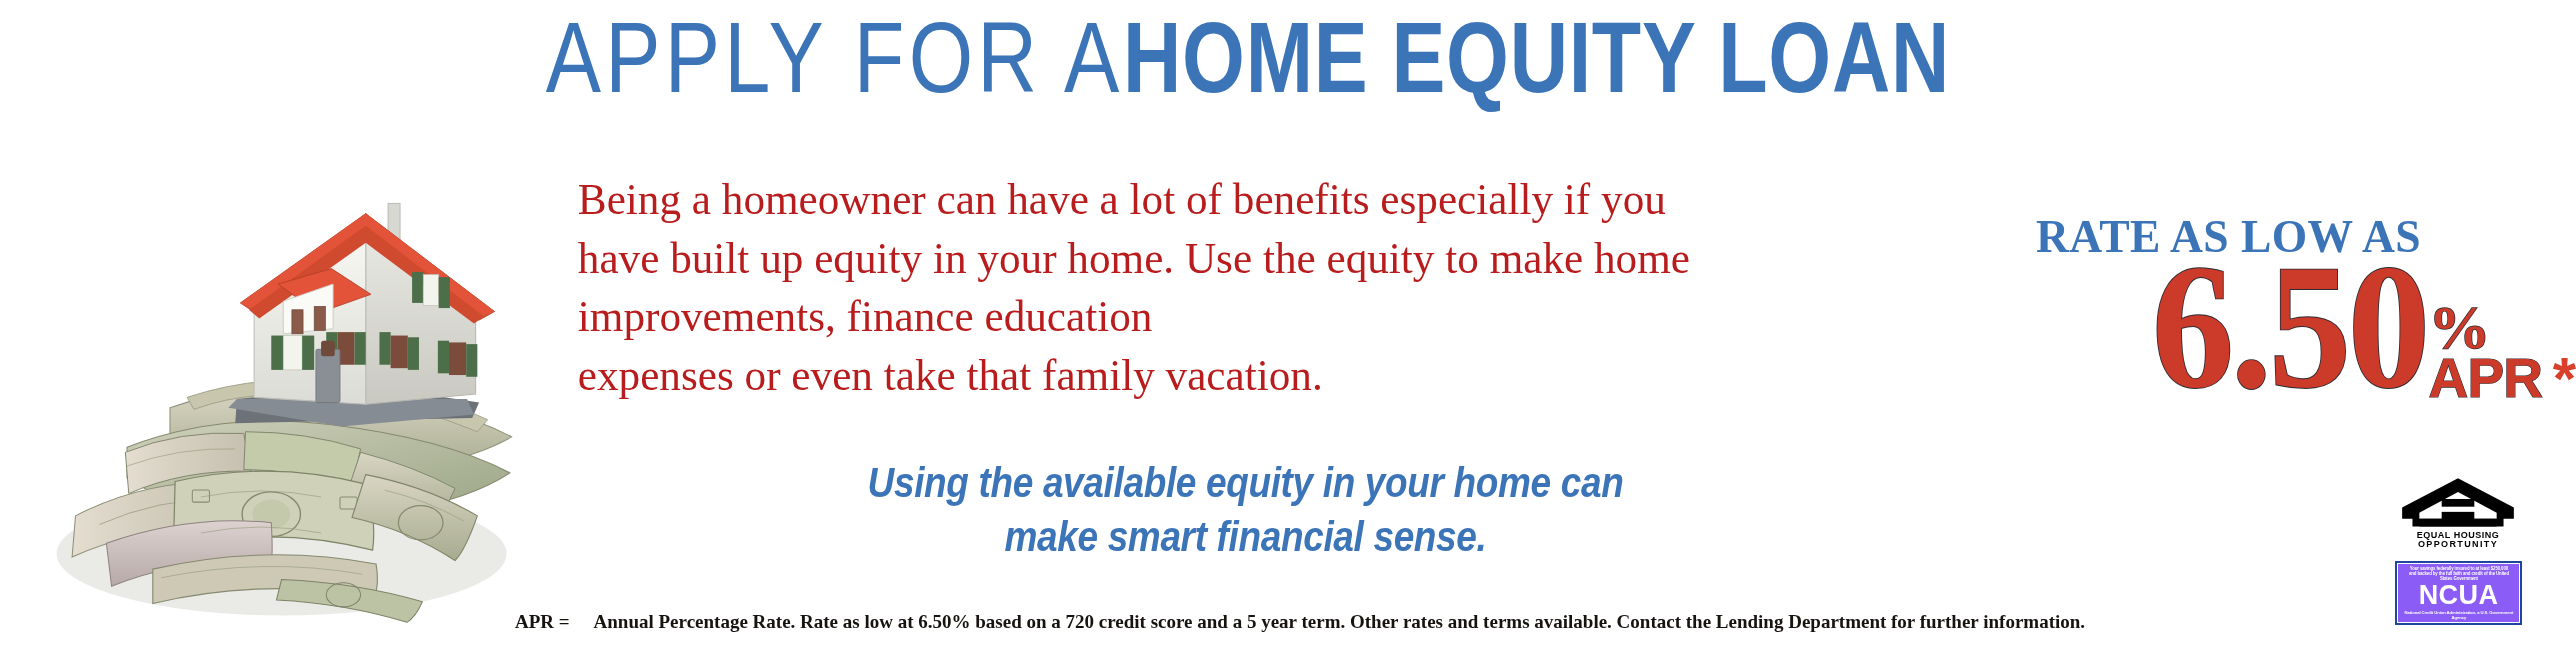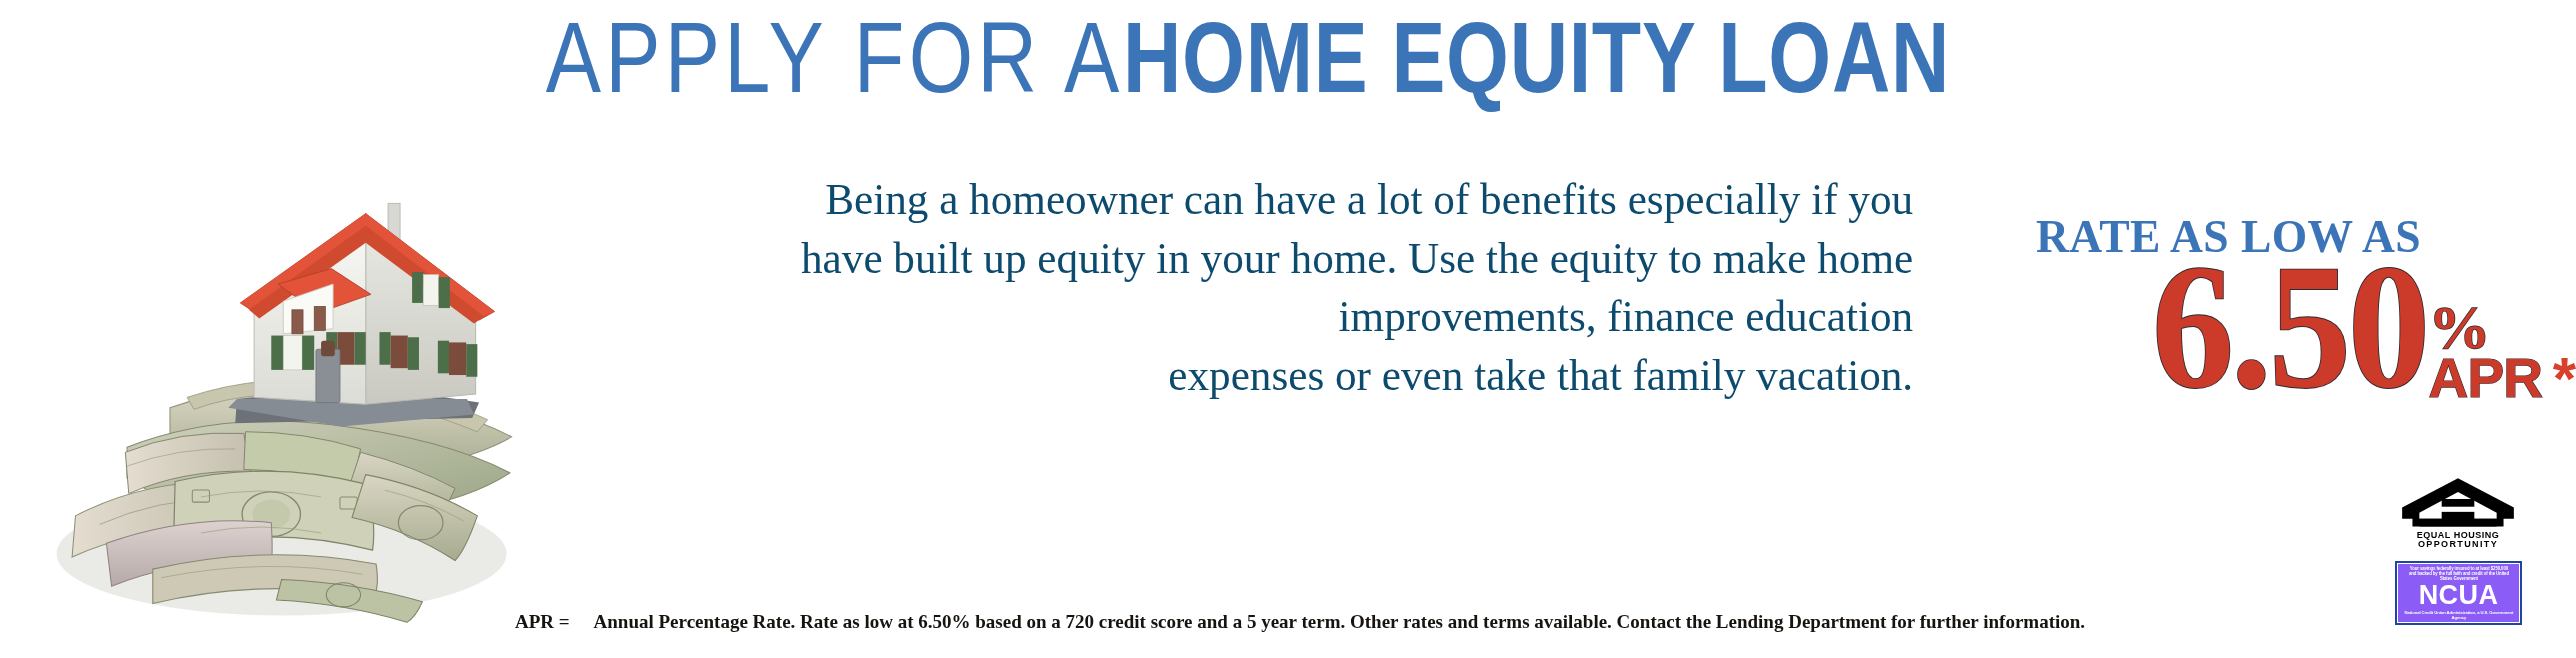--- a/index.html
+++ b/index.html
@@ -59,25 +59,25 @@
     height: 481px;
   }
   .hm-svg { display: block; width: 498px; height: 481px; }
 
   
   #body-copy {
     position: absolute;
     left: 550px;
     top: 170px;
     width: 1391px;
-    text-align: right;
+    text-align: left;
     font-family: "Liberation Serif", "DejaVu Serif", serif;
     font-size: 45px;
     line-height: 1.30;
-    color: #0c4a6e;
+    color: #b91c1c;
     letter-spacing: 0px;
   }
   #body-copy .bc-line {
     display: block;
     transform: scaleX(0.96);
   }
 
   
   #tagline {
     position: absolute;
@@ -400,20 +400,24 @@
     </svg>
   </div>
 
   <div id="body-copy">
     <span class="bc-line">Being a homeowner can have a lot of benefits especially if you</span>
     <span class="bc-line">have built up equity in your home. Use the equity to make home</span>
     <span class="bc-line">improvements, finance education</span>
     <span class="bc-line">expenses or even take that family vacation.</span>
   </div>
 
+  <div id="tagline">
+    <span class="tg-line">Using the available equity in your home can</span>
+    <span class="tg-line">make smart financial sense.</span>
+  </div>
 
   <div id="rate-block">
     <span id="rate-label">RATE AS LOW AS</span>
     <div id="rate-row">
       <span id="rate-number">6.50</span>
       <span id="rate-suffix">
         <span id="rate-percent">%</span>
         <span id="rate-apr">APR</span>
         <span id="rate-asterisk">*</span>
       </span>

